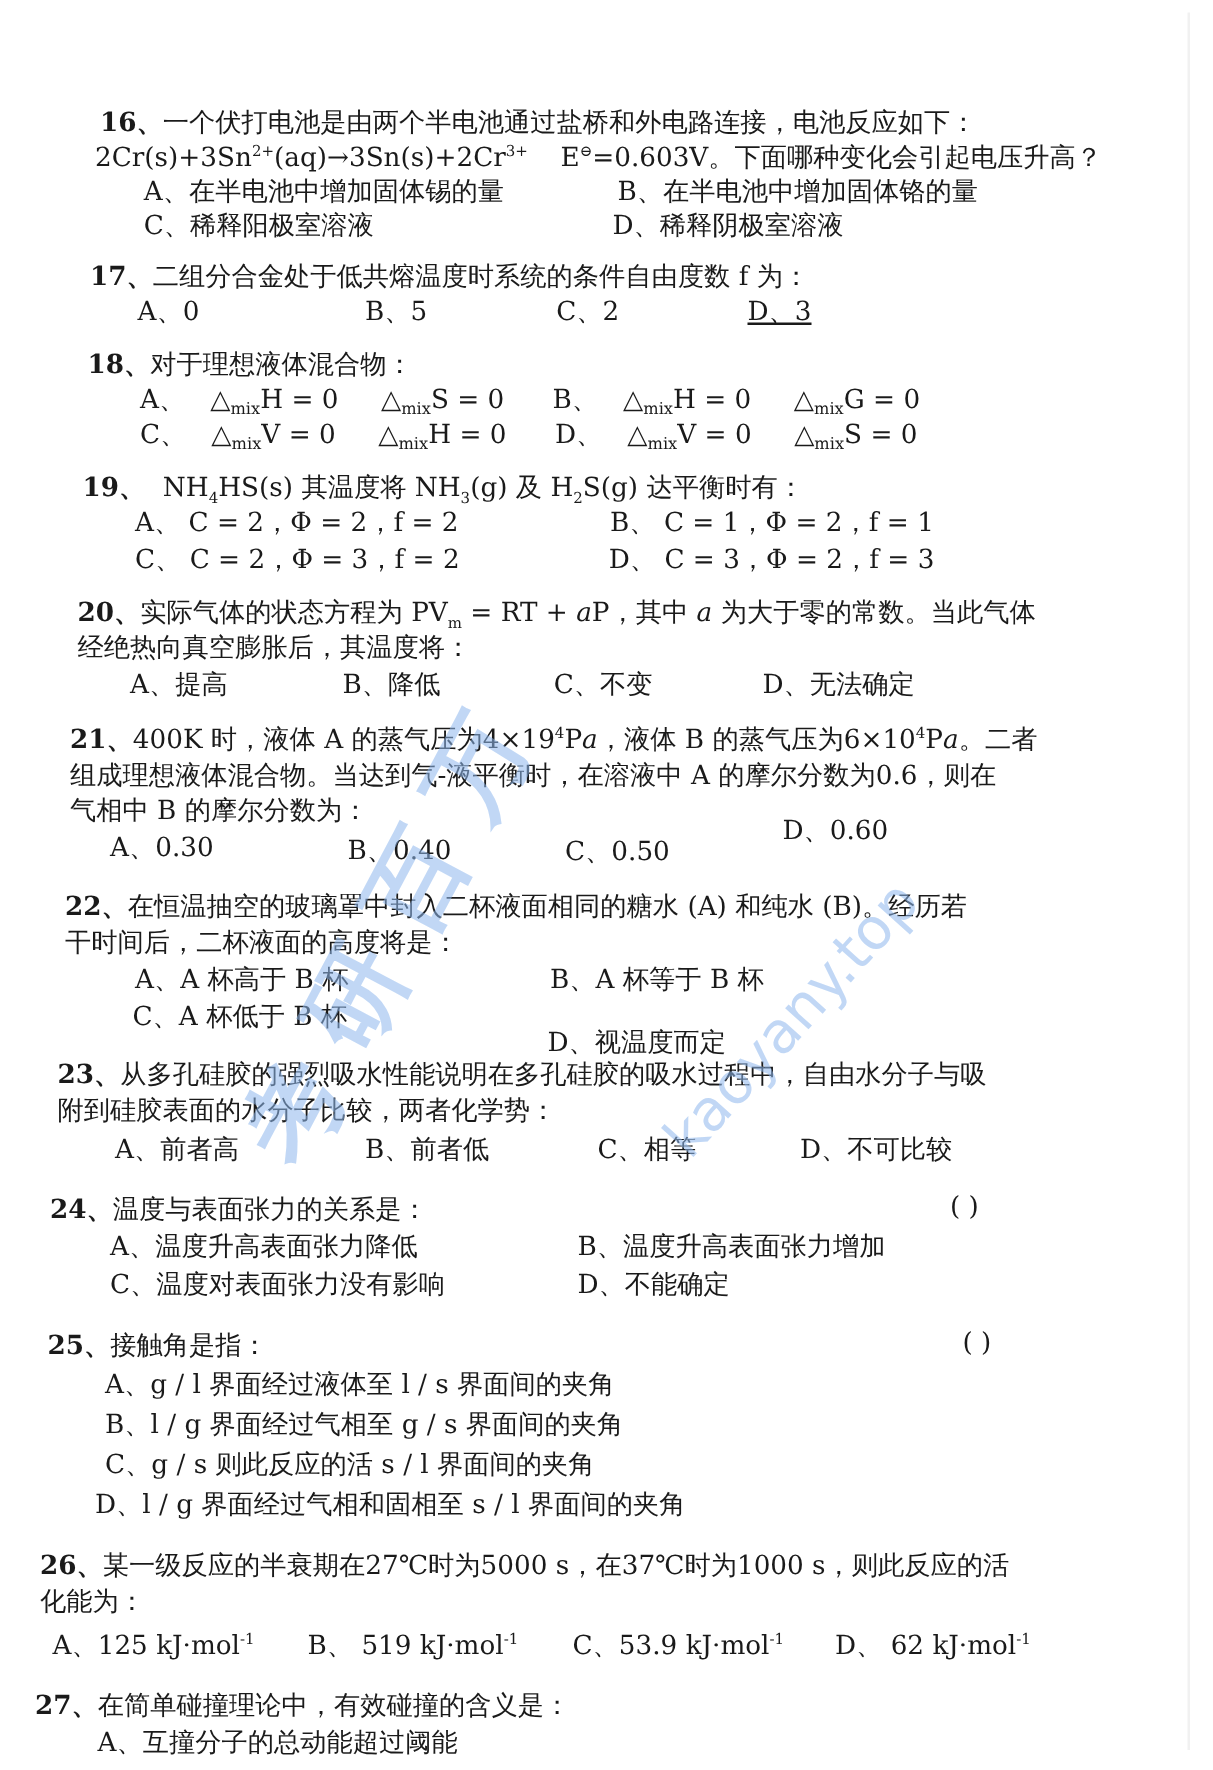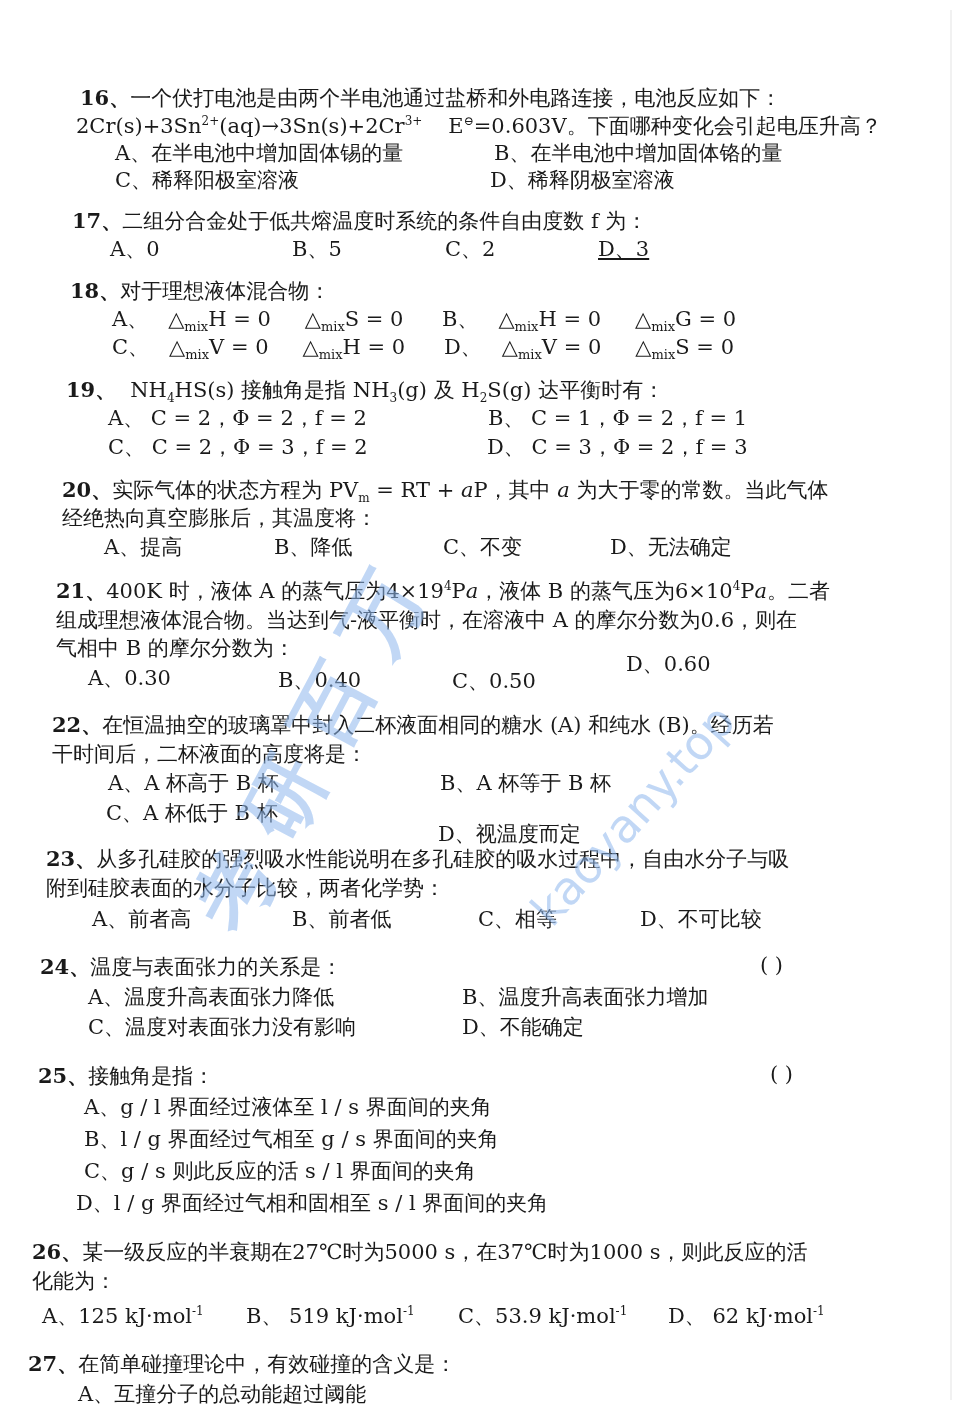--- a/index.html
+++ b/index.html
@@ -45,21 +45,21 @@
 
   <div>
     <div class="line" style="left:70px;top:277px;"><span class="qnum">18、</span><span>对于理想液体混合物：</span></div>
     <div class="line" style="left:112px;top:305px;"><span>A、</span><span style="margin-left:20px">△</span><sub class="small-sub">mix</sub><span>H = 0</span><span style="margin-left:34px">△</span><sub class="small-sub">mix</sub><span>S = 0</span></div>
     <div class="line" style="left:442px;top:305px;"><span>B、</span><span style="margin-left:20px">△</span><sub class="small-sub">mix</sub><span>H = 0</span><span style="margin-left:34px">△</span><sub class="small-sub">mix</sub><span>G = 0</span></div>
     <div class="line" style="left:112px;top:333px;"><span>C、</span><span style="margin-left:20px">△</span><sub class="small-sub">mix</sub><span>V = 0</span><span style="margin-left:34px">△</span><sub class="small-sub">mix</sub><span>H = 0</span></div>
     <div class="line" style="left:444px;top:333px;"><span>D、</span><span style="margin-left:20px">△</span><sub class="small-sub">mix</sub><span>V = 0</span><span style="margin-left:34px">△</span><sub class="small-sub">mix</sub><span>S = 0</span></div>
   </div>
 
   <div>
-    <div class="line" style="left:66px;top:376px;"><span class="qnum">19、</span><span style="margin-left:14px"><span>NH</span><sub>4</sub><span>HS(s) 接触角是指 NH</span><sub>3</sub><span>(g) 及 H</span><sub>2</sub><span>S(g) 达平衡时有：</span></span></div>
+    <div class="line" style="left:66px;top:376px;"><span class="qnum">19、</span><span style="margin-left:14px"><span>NH</span><sub>4</sub><span>HS(s) 其温度将 NH</span><sub>3</sub><span>(g) 及 H</span><sub>2</sub><span>S(g) 达平衡时有：</span></span></div>
     <div class="line" style="left:108px;top:404px;">A、 C = 2，Φ = 2，f = 2</div>
     <div class="line" style="left:488px;top:404px;">B、 C = 1，Φ = 2，f = 1</div>
     <div class="line" style="left:108px;top:433px;">C、 C = 2，Φ = 3，f = 2</div>
     <div class="line" style="left:487px;top:433px;">D、 C = 3，Φ = 2，f = 3</div>
   </div>
 
   <div>
     <div class="line" style="left:62px;top:476px;"><span class="qnum">20、</span><span><span>实际气体的状态方程为 PV</span><sub>m</sub><span> = RT + </span><i>a</i><span>P，其中 </span><i>a</i><span> 为大于零的常数。当此气体</span></span></div>
     <div class="line" style="left:62px;top:504px;">经绝热向真空膨胀后，其温度将：</div>
     <div class="line" style="left:104px;top:533px;">A、提高</div>

